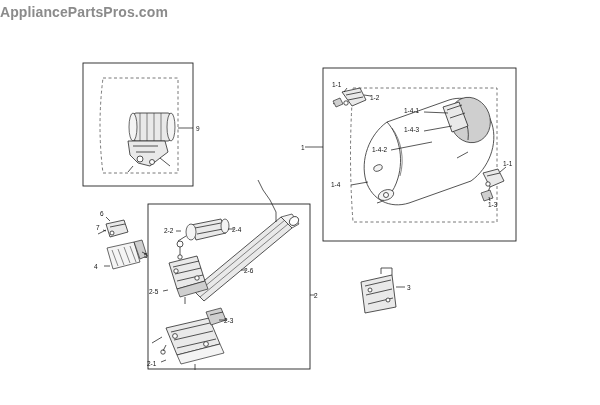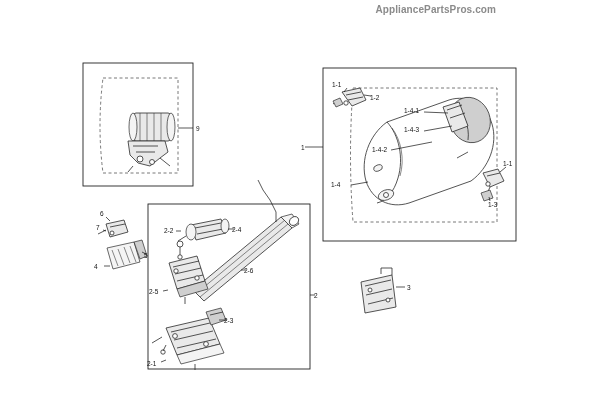--- a/index.html
+++ b/index.html
@@ -18,22 +18,22 @@
     position: relative;
     width: 600px;
     height: 405px;
     background: #ffffff;
   }
   .watermark {
     position: absolute;
     top: 4px;
     left: 0;
     width: 496px;
-    text-align: right;
-    font-size: 10px;
+    text-align: left;
+    font-size: 14px;
     font-weight: bold;
     color: #8b8b8b;
     letter-spacing: 0.1px;
     user-select: none;
   }
   svg.diagram {
     position: absolute;
     top: 0;
     left: 0;
     width: 600px;

